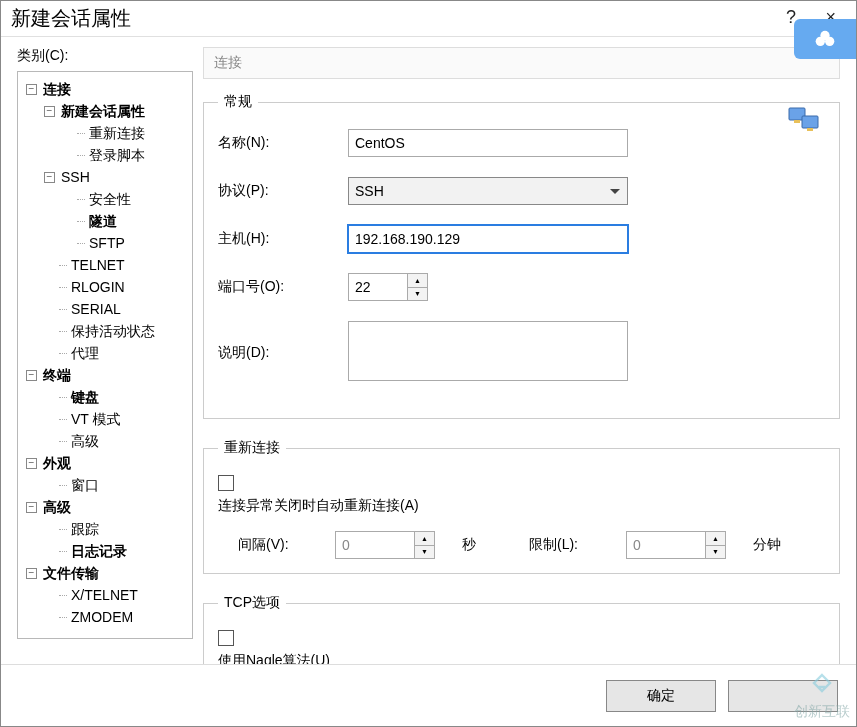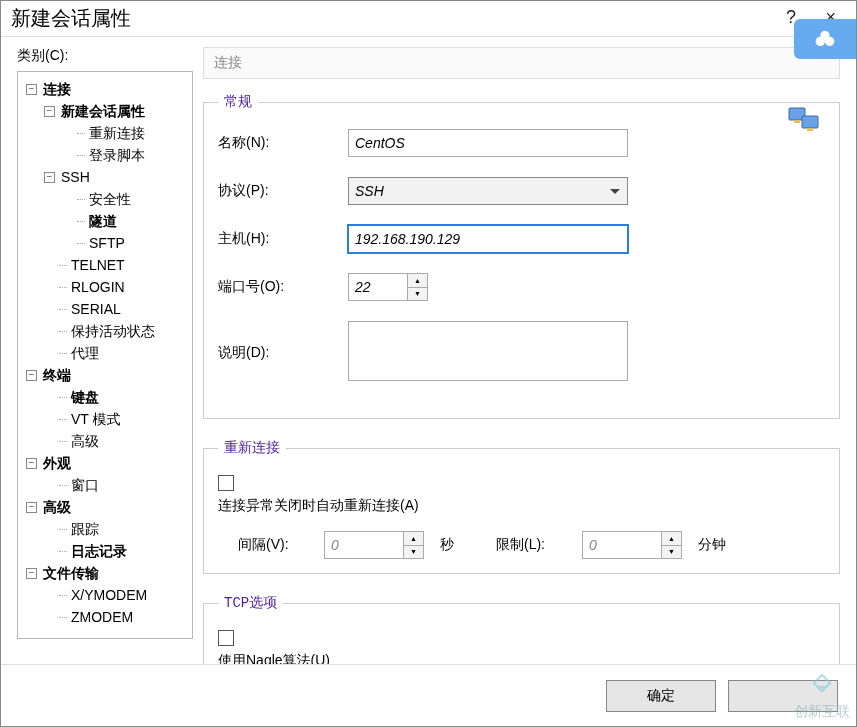--- a/index.html
+++ b/index.html
@@ -20,39 +20,39 @@
 .tree li { line-height: 22px; white-space: nowrap; }
 .tree .node { display:flex; align-items:center; cursor:default; }
 .tree .exp { width: 11px; height: 11px; border:1px solid #888; display:inline-flex; align-items:center; justify-content:center; font-size:10px; line-height:1; margin-right:4px; color:#555; background:#fff;}
 .tree .noexp { width:11px; display:inline-block; margin-right:4px; }
 .tree .dash { display:inline-block; width:8px; border-top:1px dotted #aaa; margin-right:2px; vertical-align:middle;}
 .tree .label { padding:0 2px; }
 .tree .bold { font-weight: bold; }
 .right { flex:1; position:relative; }
 .header-row { height: 32px; display:flex; align-items:center; padding: 0 10px; color:#888; border:1px solid #ddd; background:#fafafa; margin-bottom: 14px;}
 fieldset { border:1px solid #ccc; margin: 0 0 20px 0; padding: 18px 14px 14px 14px; position:relative; }
-legend { padding: 0 6px; color:#4c1d95;font-family:Liberation Mono, monospace; }
+legend { padding: 0 6px; color:#000000; }
 .row { display:flex; align-items:center; margin-bottom: 20px; }
 .row .lab { width: 130px; }
 .row .fld { flex:0 0 280px; }
-input[type=text], select, textarea { border:1px solid #aaa; padding:3px 6px; height:28px; width:100%; background:#fff;font-style:italic; }
+input[type=text], select, textarea { border:1px solid #aaa; padding:3px 6px; height:28px; width:100%; background:#fff; }
 textarea { height:60px; resize:none; }
 input.focused { border:1px solid #2a7de1; outline:1px solid #2a7de1; }
 select { appearance:none; -webkit-appearance:none; border:1px solid #888; height:28px; padding:3px 6px; background:#f2f2f2; }
 .select-wrap { position:relative; flex:0 0 280px; }
 .select-wrap::after { content:""; position:absolute; right:8px; top:12px; border-left:5px solid transparent; border-right:5px solid transparent; border-top:5px solid #444; pointer-events:none;}
 .spin { display:flex; align-items:stretch; }
 .spin input { width: 60px; text-align:left; }
 .spin .btns { display:flex; flex-direction:column; border:1px solid #aaa; border-left:none; width:20px;}
 .spin .btns div { flex:1; display:flex; align-items:center; justify-content:center; font-size:7px; background:#f3f3f3; cursor:pointer;}
 .spin .btns div:first-child { border-bottom:1px solid #aaa;}
 .computer-icon { position:absolute; top: 60px; right: 18px; }
 .checkbox-row { display:flex; gap:6px; margin-bottom:16px;flex-direction:column;}
 .chk { width:16px; height:16px; border:1px solid #555; background:#fff; display:inline-block;}
-.inline-group { display:flex; align-items:center; gap:16px; padding-left:20px;}
+.inline-group { display:flex; align-items:center; gap:27px; padding-left:20px;}
 .inline-group .lab2 { width:70px; }
 .inline-group .spin input { width:80px; color:#888; background:#fff; border:1px solid #aaa;}
 .inline-group .unit { width:40px; }
 .footer { position:absolute; bottom:0; left:0; right:0; height:62px; border-top:1px solid #ddd; display:flex; align-items:center; justify-content:flex-end; padding:0 18px; gap:12px; background:#fff; }
 .footer button { width:110px; height:32px; background:#e6e6e6; border:1px solid #888; cursor:pointer; }
 .watermark { position:absolute; right:4px; bottom:0; width:60px; height:60px; opacity:0.6; display:flex; flex-direction:column; align-items:center; justify-content:center; font-size:9px; color:#8aa; z-index:20; pointer-events:none;}
 .watermark svg{width:32px;height:32px;stroke:#8cd;fill:none;stroke-width:3;}
 </style>
 </head>
 <body>
@@ -239,21 +239,21 @@
           <li>
             <div class="node">
                 <span class="exp">−</span>
                 <span class="label bold">文件传输</span>
               </div>
             <ul>
               <li>
                   <div class="node">
                     <span class="noexp"></span>
                     <span class="dash"></span>
-                    <span class="label">X/YMODEM</span>
+                    <span class="label">X/TELNET</span>
                   </div>
                 </li>
               <li>
                   <div class="node">
                     <span class="noexp"></span>
                     <span class="dash"></span>
                     <span class="label">ZMODEM</span>
                   </div>
                 </li>
             </ul>

